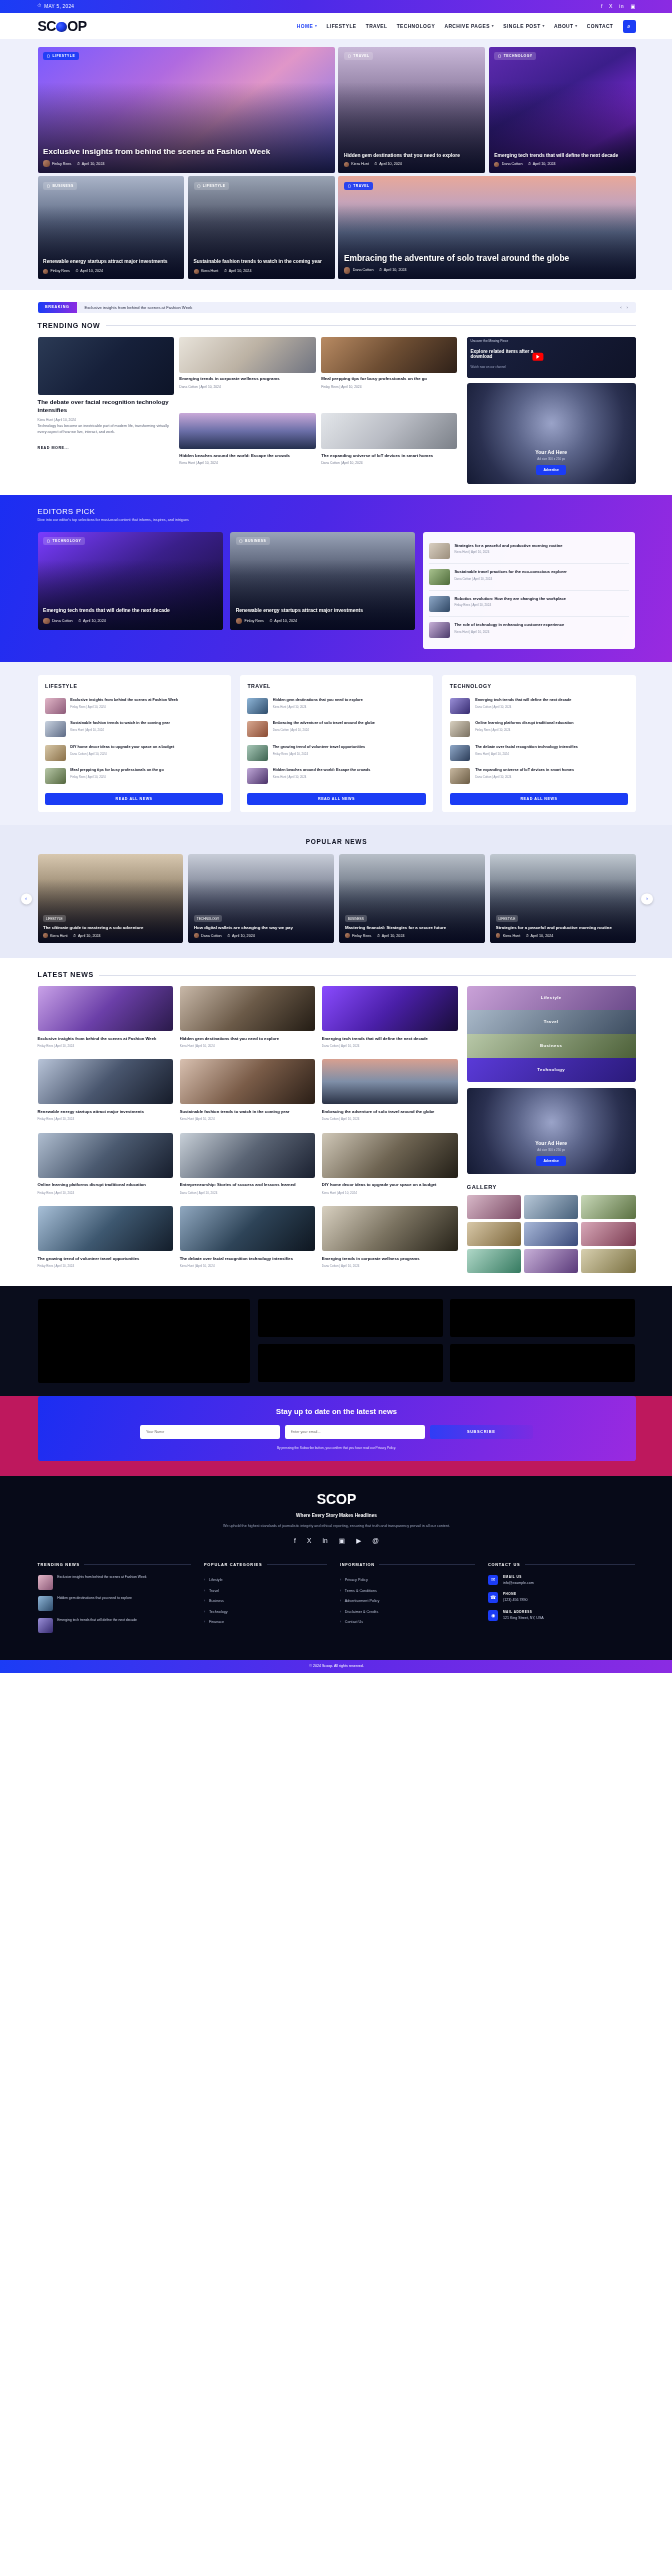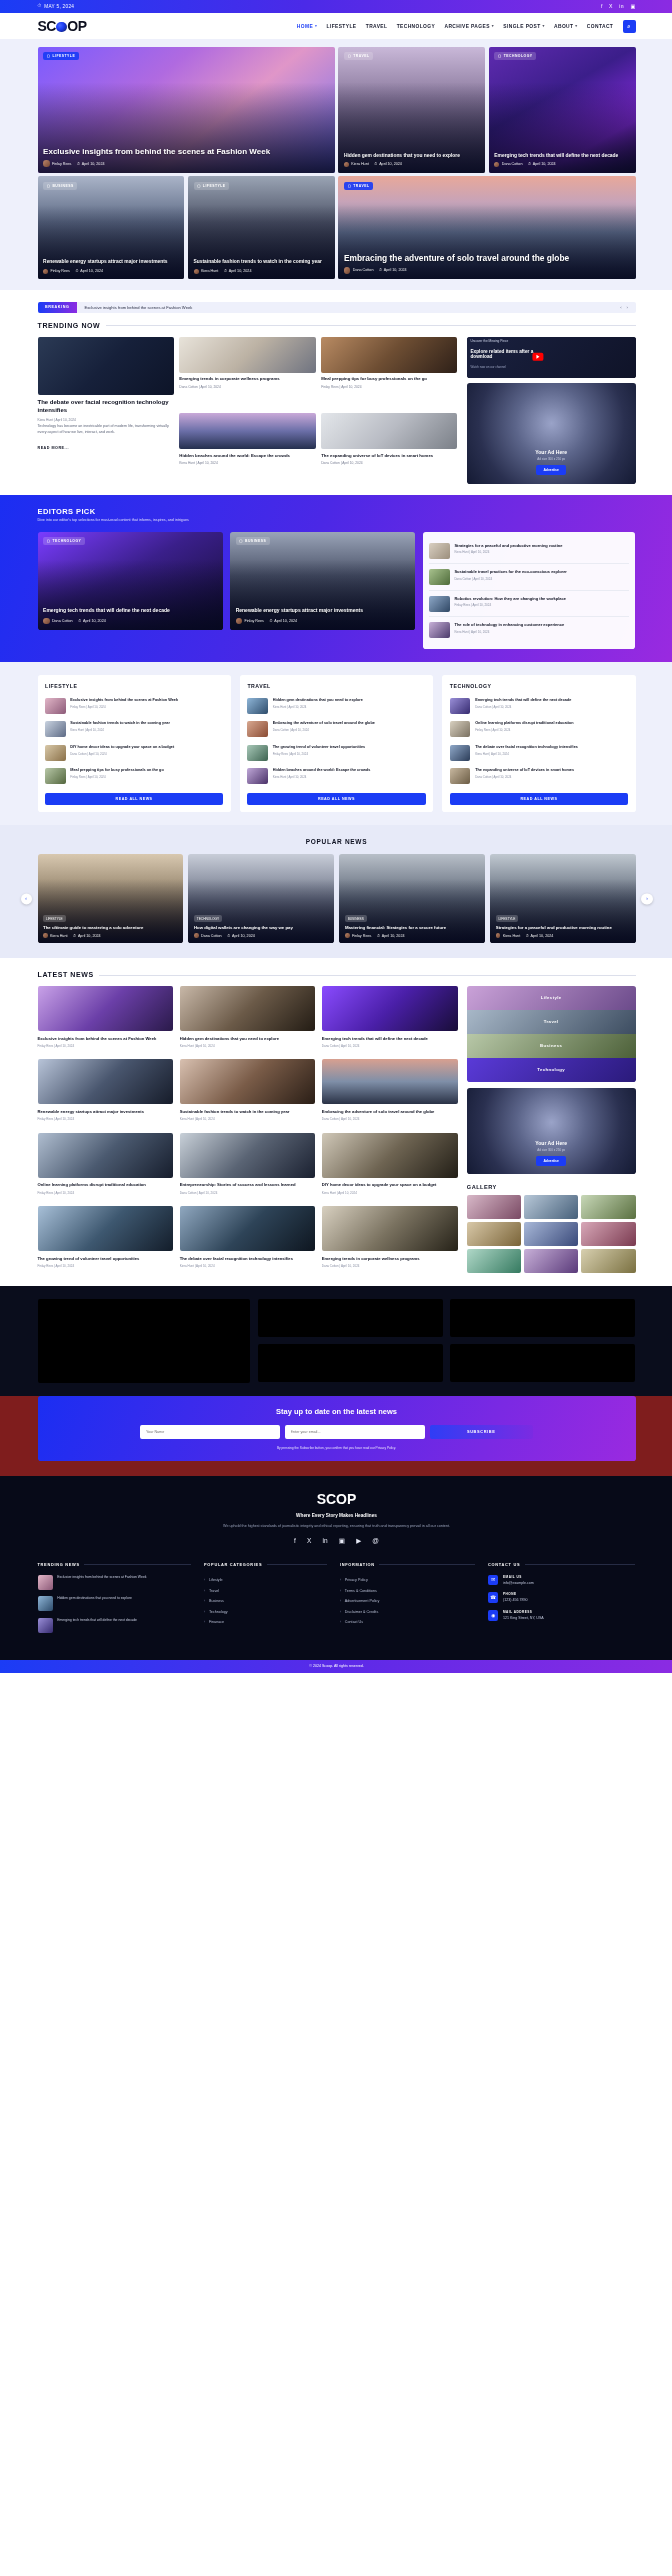--- a/index.html
+++ b/index.html
@@ -110,21 +110,21 @@
   .vh-sub { position:absolute; left:3.7px; top:28px; font-size:3px; color:#9aa3c0; }
   .ad-box { margin-top: 5.6px; height: 101px; border-radius: 2.8px;
     background: radial-gradient(circle at 50% 40%, #9aa3c8 0%, #5b6489 35%, #2a3050 70%, #141a33 100%);
     position: relative; display:flex; flex-direction:column; align-items:center; justify-content:flex-end; padding-bottom:9.3px; }
   .ad-title { color:#fff; font-size:5.1px; font-weight:800; }
   .ad-sub { color:#c7cce0; font-size:3px; margin-top:1.9px; }
   .ad-btn { margin-top:4.7px; background:#1b3cf5; color:#fff; font-size:3.4px; font-weight:700; padding:2.8px 7.5px; border-radius:1.9px; }
 
   
   .editors { background: linear-gradient(110deg,#1b2ef2 0%, #4b28e6 45%, #9a2ae0 100%); padding: 11.2px 0 13px; color:#fff; }
-  .ed-head h2 { font-size: 7.5px; font-weight: 700; letter-spacing:0.4px; }
+  .ed-head h2 { font-size: 7.5px; font-weight: 400; letter-spacing:0.4px; }
   .ed-head p { font-size: 3.7px; opacity:.82; margin-top: 2.8px; }
   .ed-grid { display: grid; grid-template-columns: 1fr 1fr 1.15fr; gap: 7.5px; margin-top: 9.3px; }
   .ed-card { height: 98px; border-radius: 2.8px; position: relative; overflow: hidden; display:flex; flex-direction:column; justify-content:flex-end; }
   .edc1 { background: linear-gradient(150deg,#7a3cff 0%, #3a1f8a 45%, #120c30 100%); }
   .edc2 { background: linear-gradient(180deg,#9aa4b8 0%, #4a5268 45%, #151a2c 100%); }
   .ed-card h3 { font-size: 5px; font-weight: 700; line-height:1.3; }
   .ed-list { background: rgba(255,255,255,.97); border-radius: 2.8px; padding: 6.5px; color:#0d1020; }
   .ed-li { display: flex; gap: 4.7px; padding: 4.7px 0; border-bottom: 0.9px solid #e9ebf3; }
   .ed-li:last-child { border-bottom: none; }
   .ed-li .ph { width: 20.6px; height: 16px; border-radius: 1.9px; flex: 0 0 20.6px; }
@@ -196,21 +196,21 @@
   .g9{background:linear-gradient(135deg,#d8d0b0,#7a7040);}
 
   
   .blackband { background: #0a0d1c; padding: 13px 0; }
   .bb-grid { display:grid; grid-template-columns: 1.15fr 1fr 1fr; gap: 7.5px; }
   .bb-box { background: #000; border-radius: 1.9px; height: 84px; }
   .bb-col { display:flex; flex-direction:column; gap:7.5px; }
   .bb-small { background:#000; border-radius:1.9px; height: 38px; }
 
   
-  .news-sec { background: #7f1d1d; padding: 0 0 15px; }
+  .news-sec { background: #be185d; padding: 0 0 15px; }
   .newsletter { background: linear-gradient(110deg,#1b2ef2 0%, #5a28e6 50%, #9a2ae0 100%); border-radius: 2.8px; padding: 11.2px; text-align:center; color:#fff; }
   .newsletter h2 { font-size: 7.5px; font-weight: 800; }
   .nl-form { display:flex; gap: 4.7px; justify-content:center; margin-top: 8.4px; }
   .nl-form input { flex: 0 0 140px; height: 14px; border: none; border-radius: 1.9px; padding: 0 5.6px; font-size: 3.7px; font-family: "Liberation Sans", sans-serif; color:#333; }
   .nl-form button { flex: 0 0 103px; height: 14px; border: none; border-radius: 1.9px; background: linear-gradient(90deg,#2f3df5,#7b2be2); color:#fff; font-size: 3.9px; font-weight: 800; letter-spacing:0.6px; font-family:"Liberation Sans",sans-serif; }
   .nl-note { font-size: 3.2px; opacity: .85; margin-top: 7.5px; }
 
   
   footer { background: #070a18; padding: 15px 0 0; color: #d8dcea; }
   .f-logo { text-align:center; font-size: 14px; font-weight: 800; color:#fff; display:flex; align-items:center; justify-content:center; }

